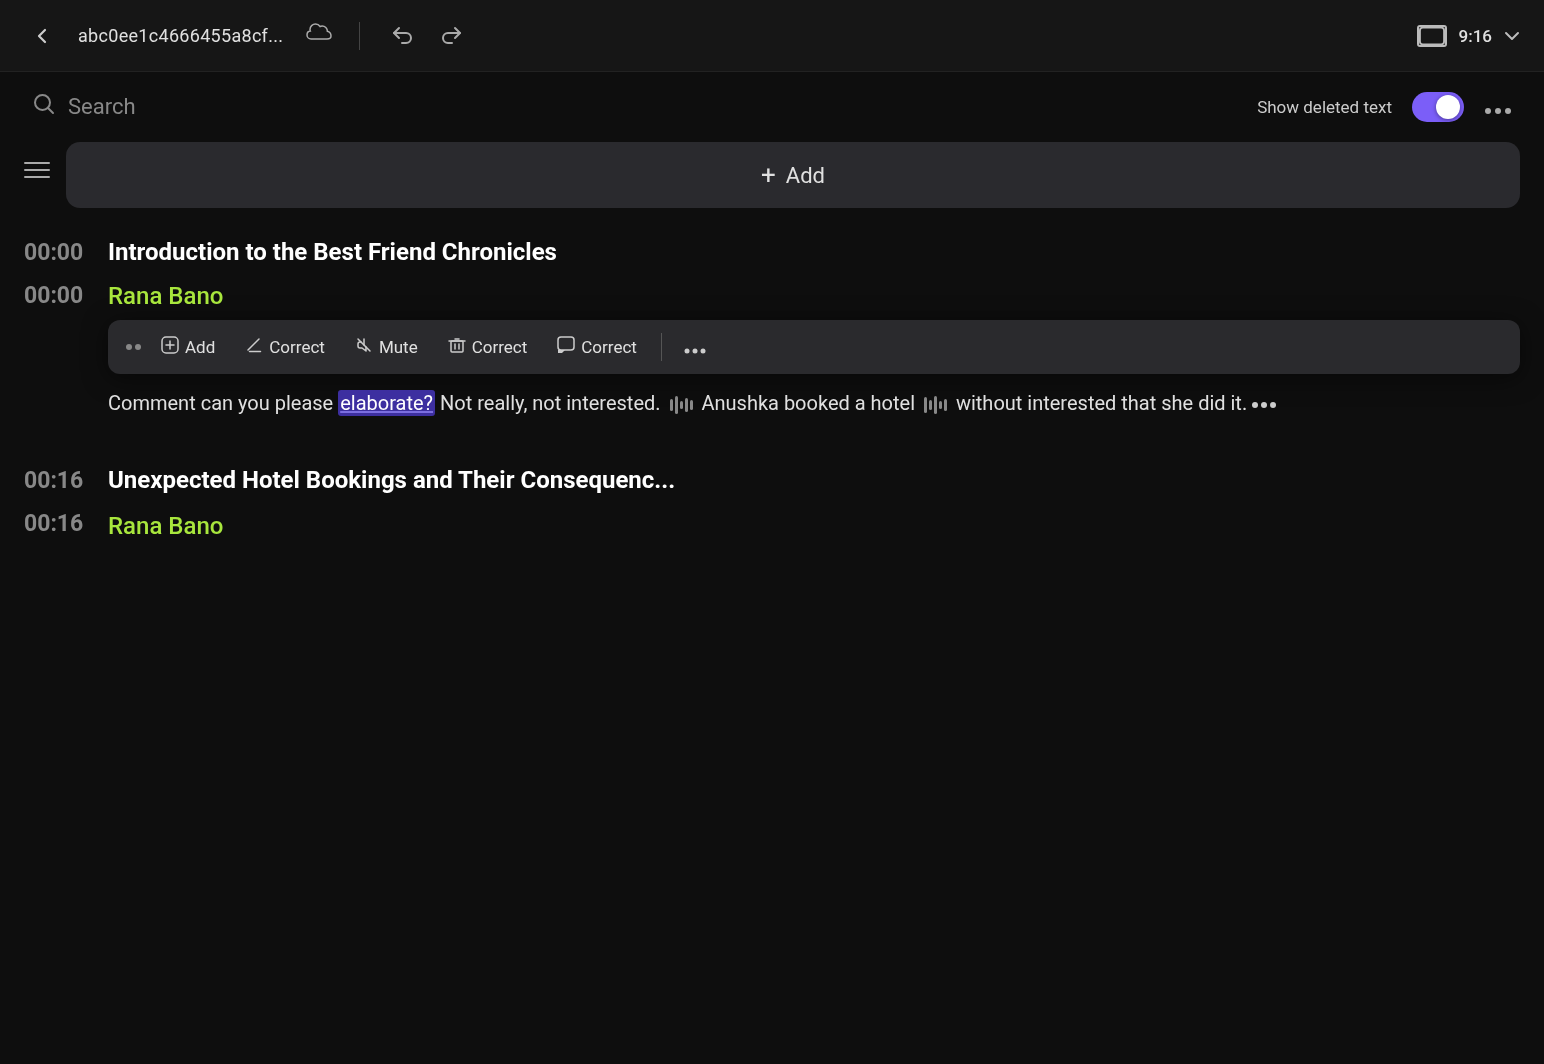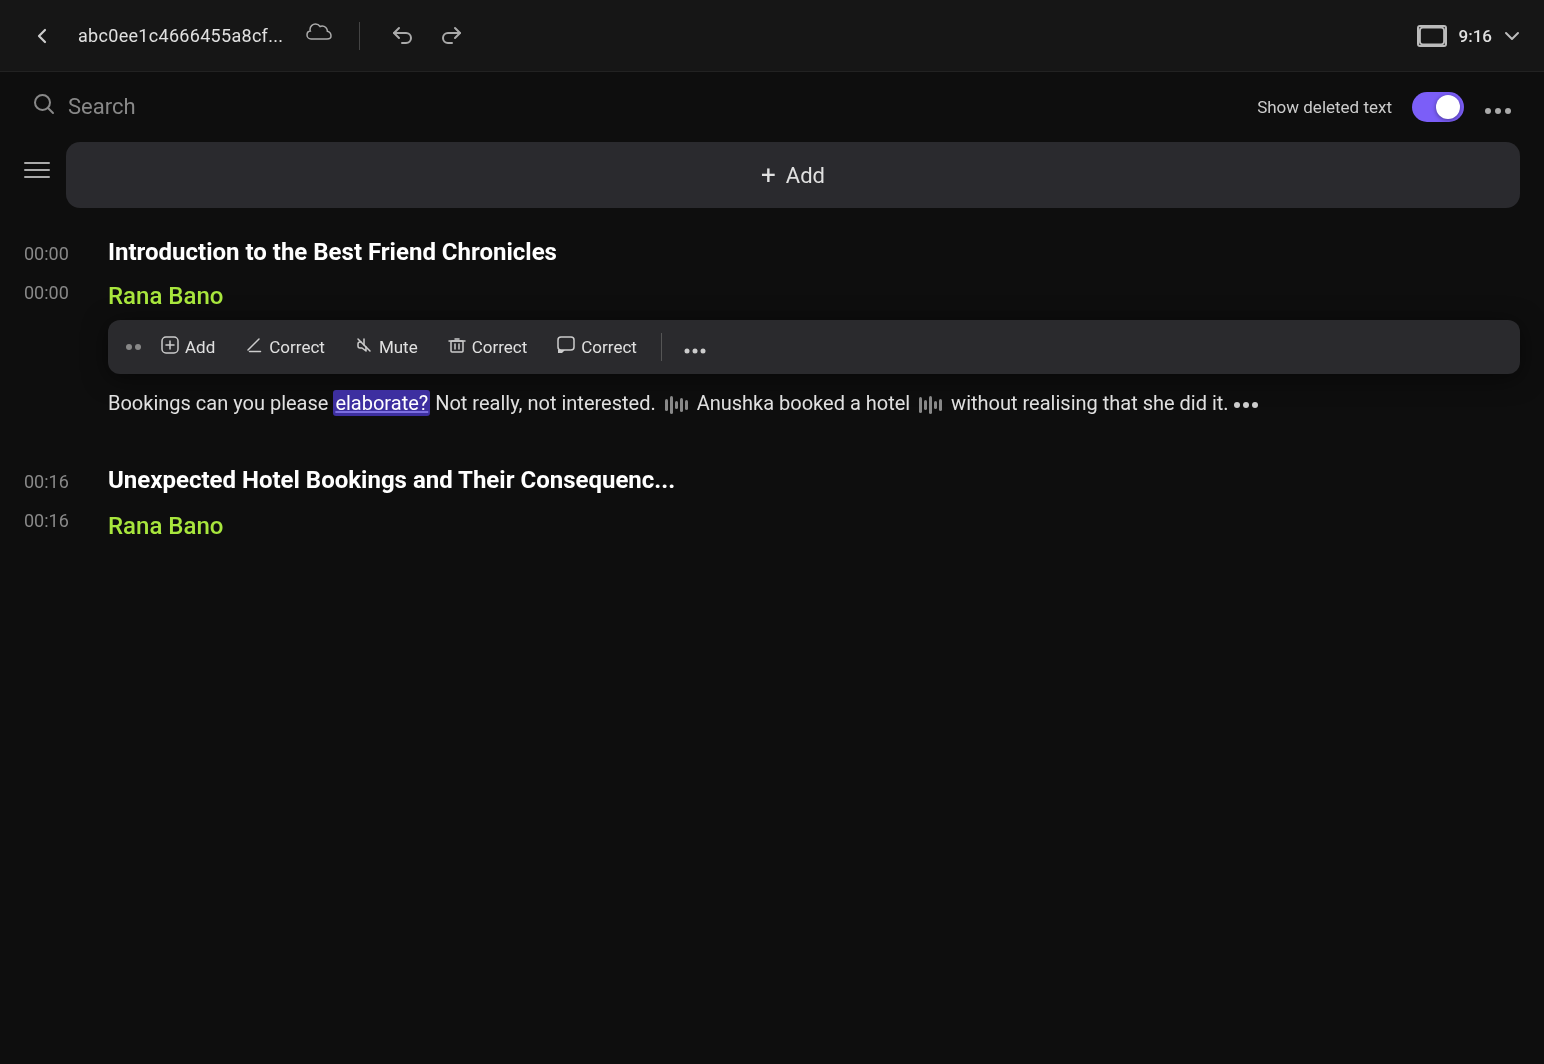--- a/index.html
+++ b/index.html
@@ -182,24 +182,24 @@
     }
 
     
     .section-row {
       display: flex;
       align-items: baseline;
       gap: 24px;
       padding: 18px 0 8px 0;
     }
     .timestamp {
-      font-size: 18px;
+      font-size: 23px;
       color: #888;
       min-width: 60px;
-      font-weight: 400;
+      font-weight: 700;
     }
     .section-title {
       font-size: 24px;
       color: #ffffff;
       font-weight: 700;
     }
 
     
     .speaker-row {
       display: flex;
@@ -463,33 +463,33 @@
           <svg width="22" height="6" viewBox="0 0 22 6" fill="none">
             <circle cx="3" cy="3" r="2.5" fill="#cccccc"></circle>
             <circle cx="11" cy="3" r="2.5" fill="#cccccc"></circle>
             <circle cx="19" cy="3" r="2.5" fill="#cccccc"></circle>
           </svg>
         </div>
       </div>
 
       
       <div class="transcript-text">
-        <span>Bookings can you please </span><span class="word-highlight">elaborate?</span><span> Not really, not interested. </span><span class="audio-wave">
+        <span>Comment can you please </span><span class="word-highlight">elaborate?</span><span> Not really, not interested. </span><span class="audio-wave">
           <span class="wave-bar" style="height:12px;"></span>
           <span class="wave-bar" style="height:18px;"></span>
           <span class="wave-bar" style="height:8px;"></span>
           <span class="wave-bar" style="height:14px;"></span>
           <span class="wave-bar" style="height:10px;"></span>
         </span><span> Anushka booked a hotel </span><span class="audio-wave">
           <span class="wave-bar" style="height:16px;"></span>
           <span class="wave-bar" style="height:10px;"></span>
           <span class="wave-bar" style="height:18px;"></span>
           <span class="wave-bar" style="height:8px;"></span>
           <span class="wave-bar" style="height:12px;"></span>
-        </span><span> without realising that she did it. </span><span class="dots-inline">
+        </span><span> without interested that she did it. </span><span class="dots-inline">
           <span class="dot" style="background:#ccc;"></span>
           <span class="dot" style="background:#ccc;"></span>
           <span class="dot" style="background:#ccc;"></span>
         </span>
       </div>
     </div>
   </div>
 
   <div class="section-divider"></div>
 

